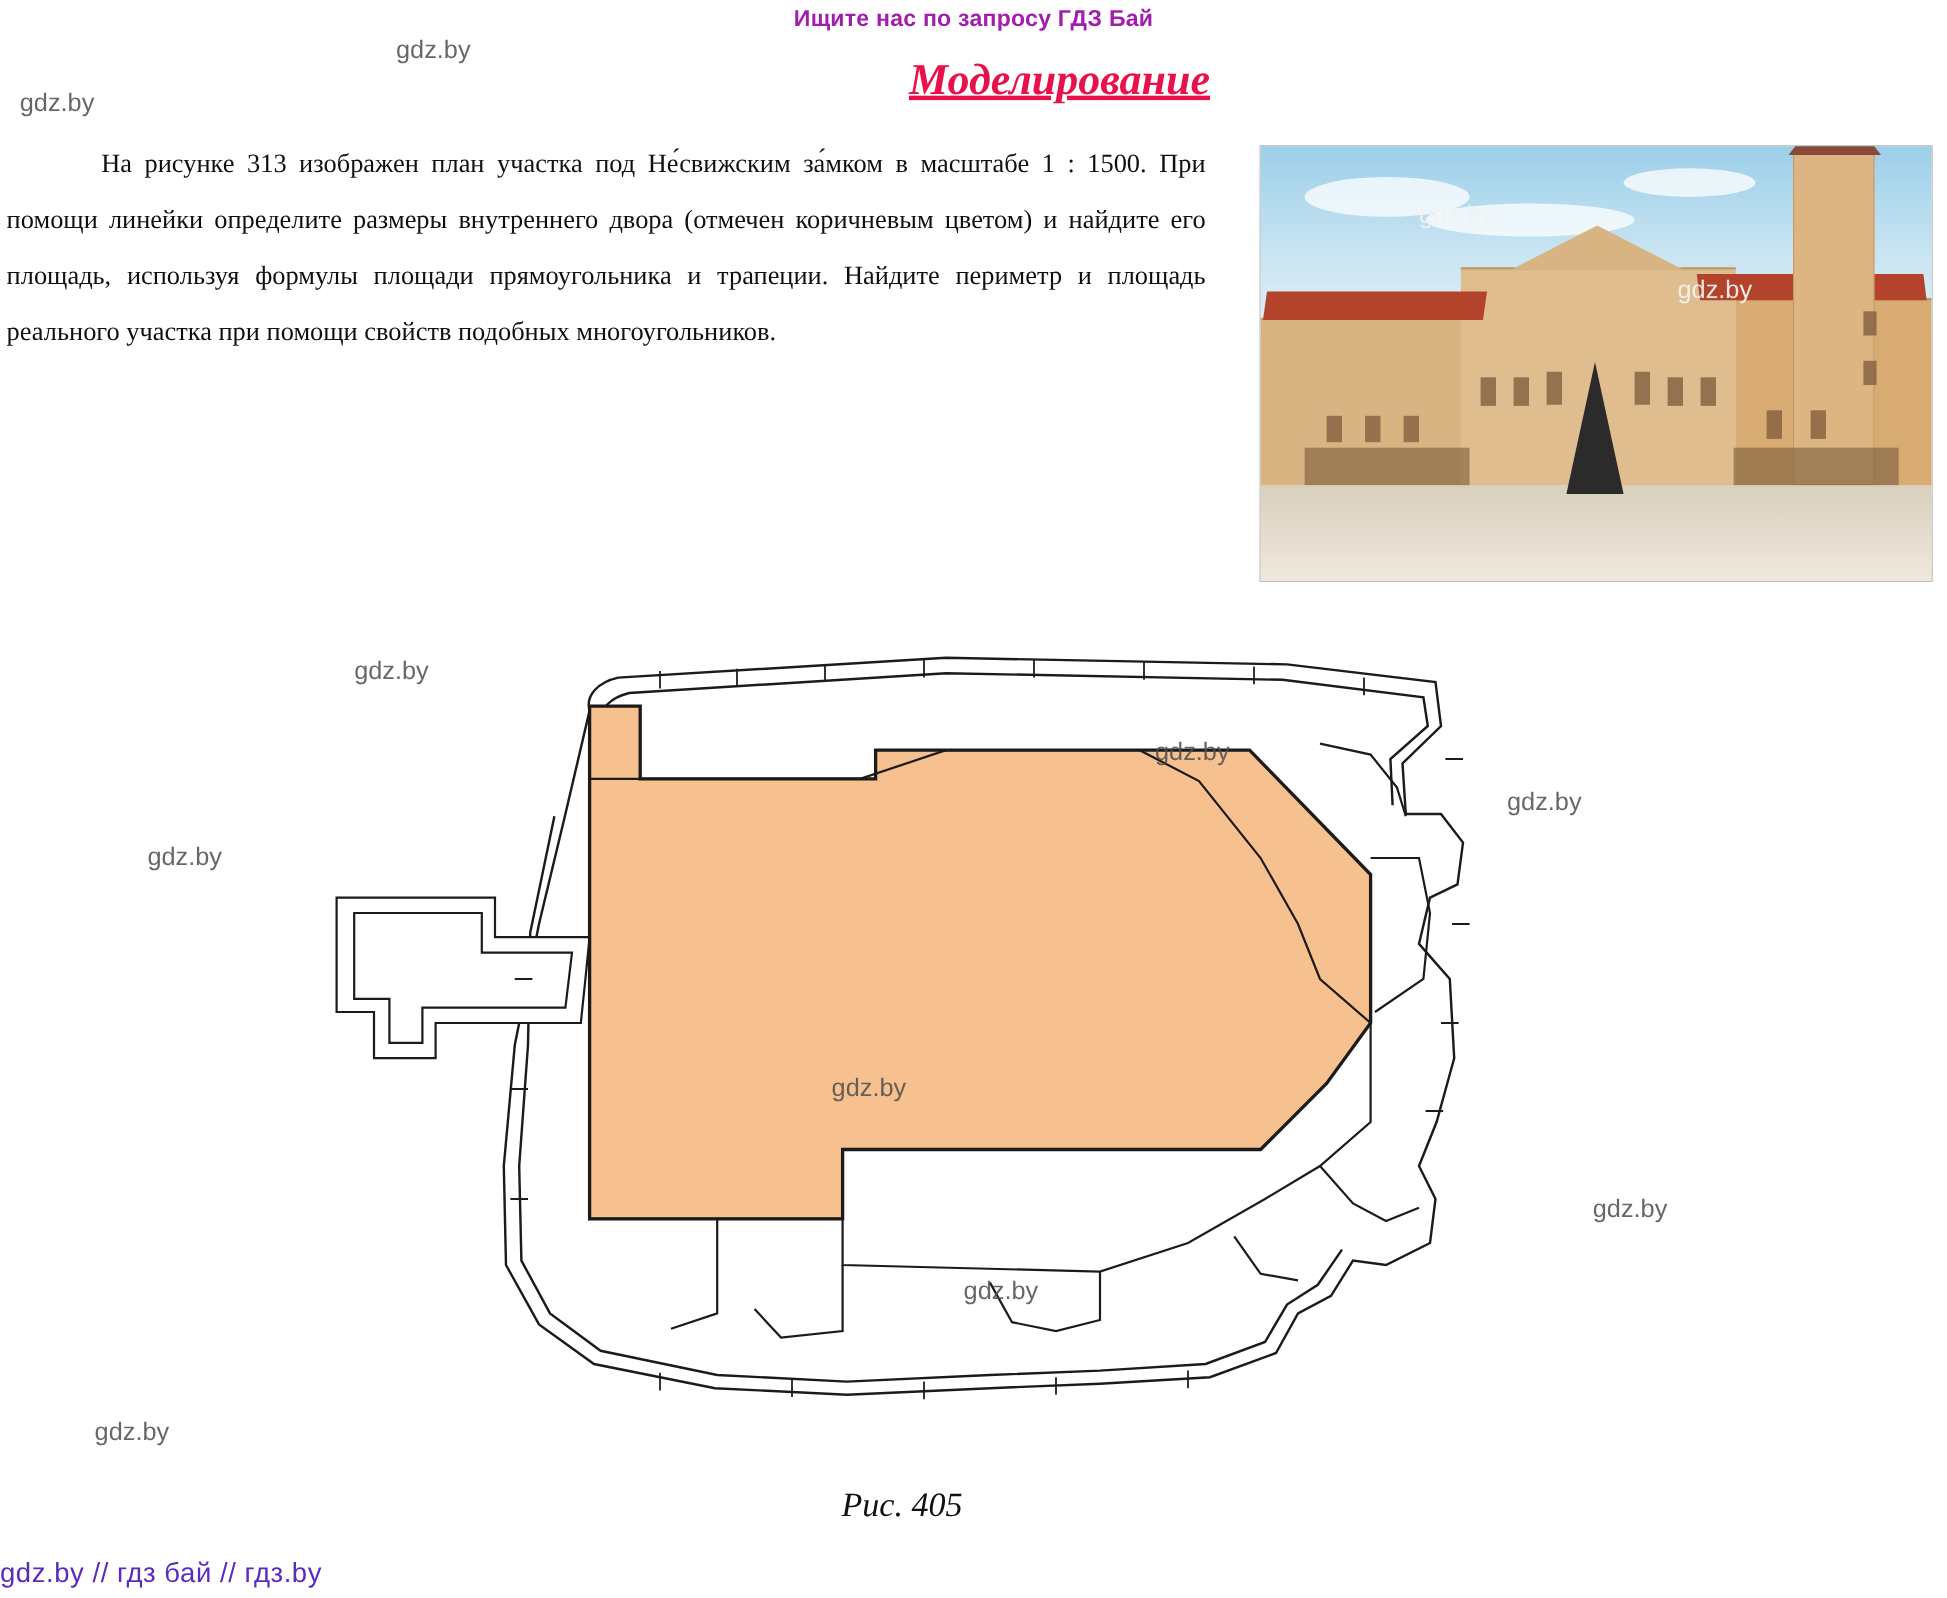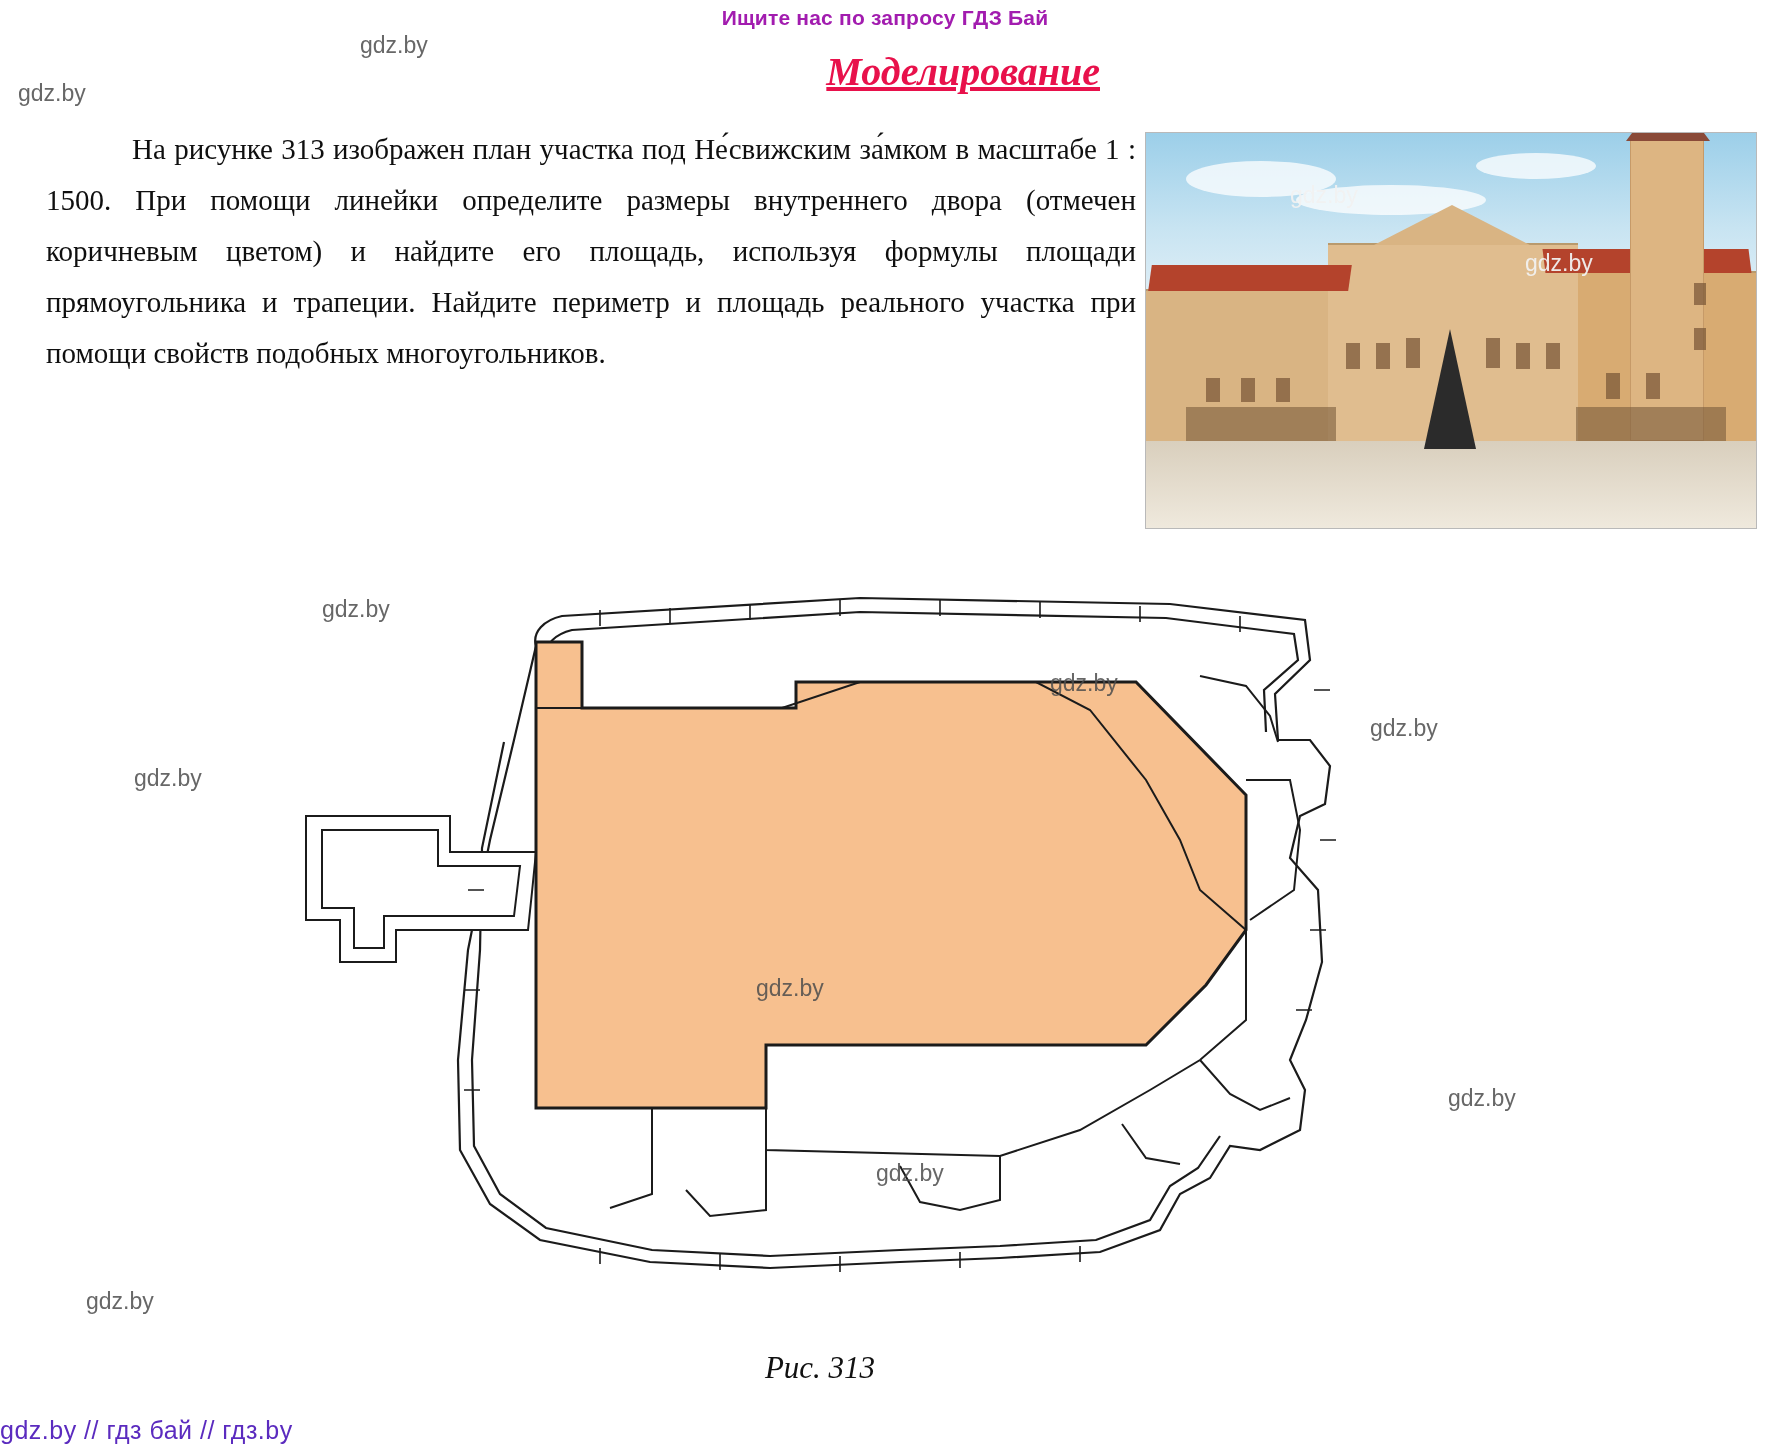--- a/index.html
+++ b/index.html
@@ -41,27 +41,26 @@
     font-weight: bold;
     font-size: 40px;
     color: #e8114b;
     text-decoration: underline;
   }
   .body-text {
     position: absolute;
     top: 124px;
     left: 6px;
     width: 1090px;
-    font-size: 29px;
+    font-size: 24px;
     line-height: 51px;
     color: #0f0f0f;
     text-align: justify;
     text-justify: inter-word;
     font-family: "Liberation Serif", serif;
-    margin-left: 40px;
   }
   .body-text .indent {
     display: inline-block;
     width: 86px;
   }
   .photo {
     position: absolute;
     left: 1145px;
     top: 132px;
     width: 610px;
@@ -249,21 +248,21 @@
         <path d="M300 20 L 300 36 M370 18 L 370 34 M450 14 L 450 30 M540 10 L 540 26
                  M640 10 L 640 26 M740 12 L 740 28 M840 16 L 840 32 M940 26 L 940 42
                  M1014 100 L 1030 100 M1020 250 L 1036 250 M1010 340 L 1026 340
                  M996 420 L 1012 420 M168 300 L 184 300 M164 400 L 180 400 M164 500 L 180 500
                  M300 658 L 300 674 M420 664 L 420 680 M540 666 L 540 682 M660 662 L 660 678
                  M780 656 L 780 672"></path>
       </g>
     </svg>
   </div>
 
-  <div class="fig-caption">Рис. 313</div>
+  <div class="fig-caption">Рис. 405</div>
 
   <div class="wm" style="left:360px; top:32px;">gdz.by</div>
   <div class="wm" style="left:18px; top:80px;">gdz.by</div>
   <div class="wm wm-light" style="left:1290px; top:182px;">gdz.by</div>
   <div class="wm wm-light" style="left:1525px; top:250px;">gdz.by</div>
   <div class="wm" style="left:322px; top:596px;">gdz.by</div>
   <div class="wm" style="left:1050px; top:670px;">gdz.by</div>
   <div class="wm" style="left:1370px; top:715px;">gdz.by</div>
   <div class="wm" style="left:134px; top:765px;">gdz.by</div>
   <div class="wm" style="left:756px; top:975px;">gdz.by</div>

